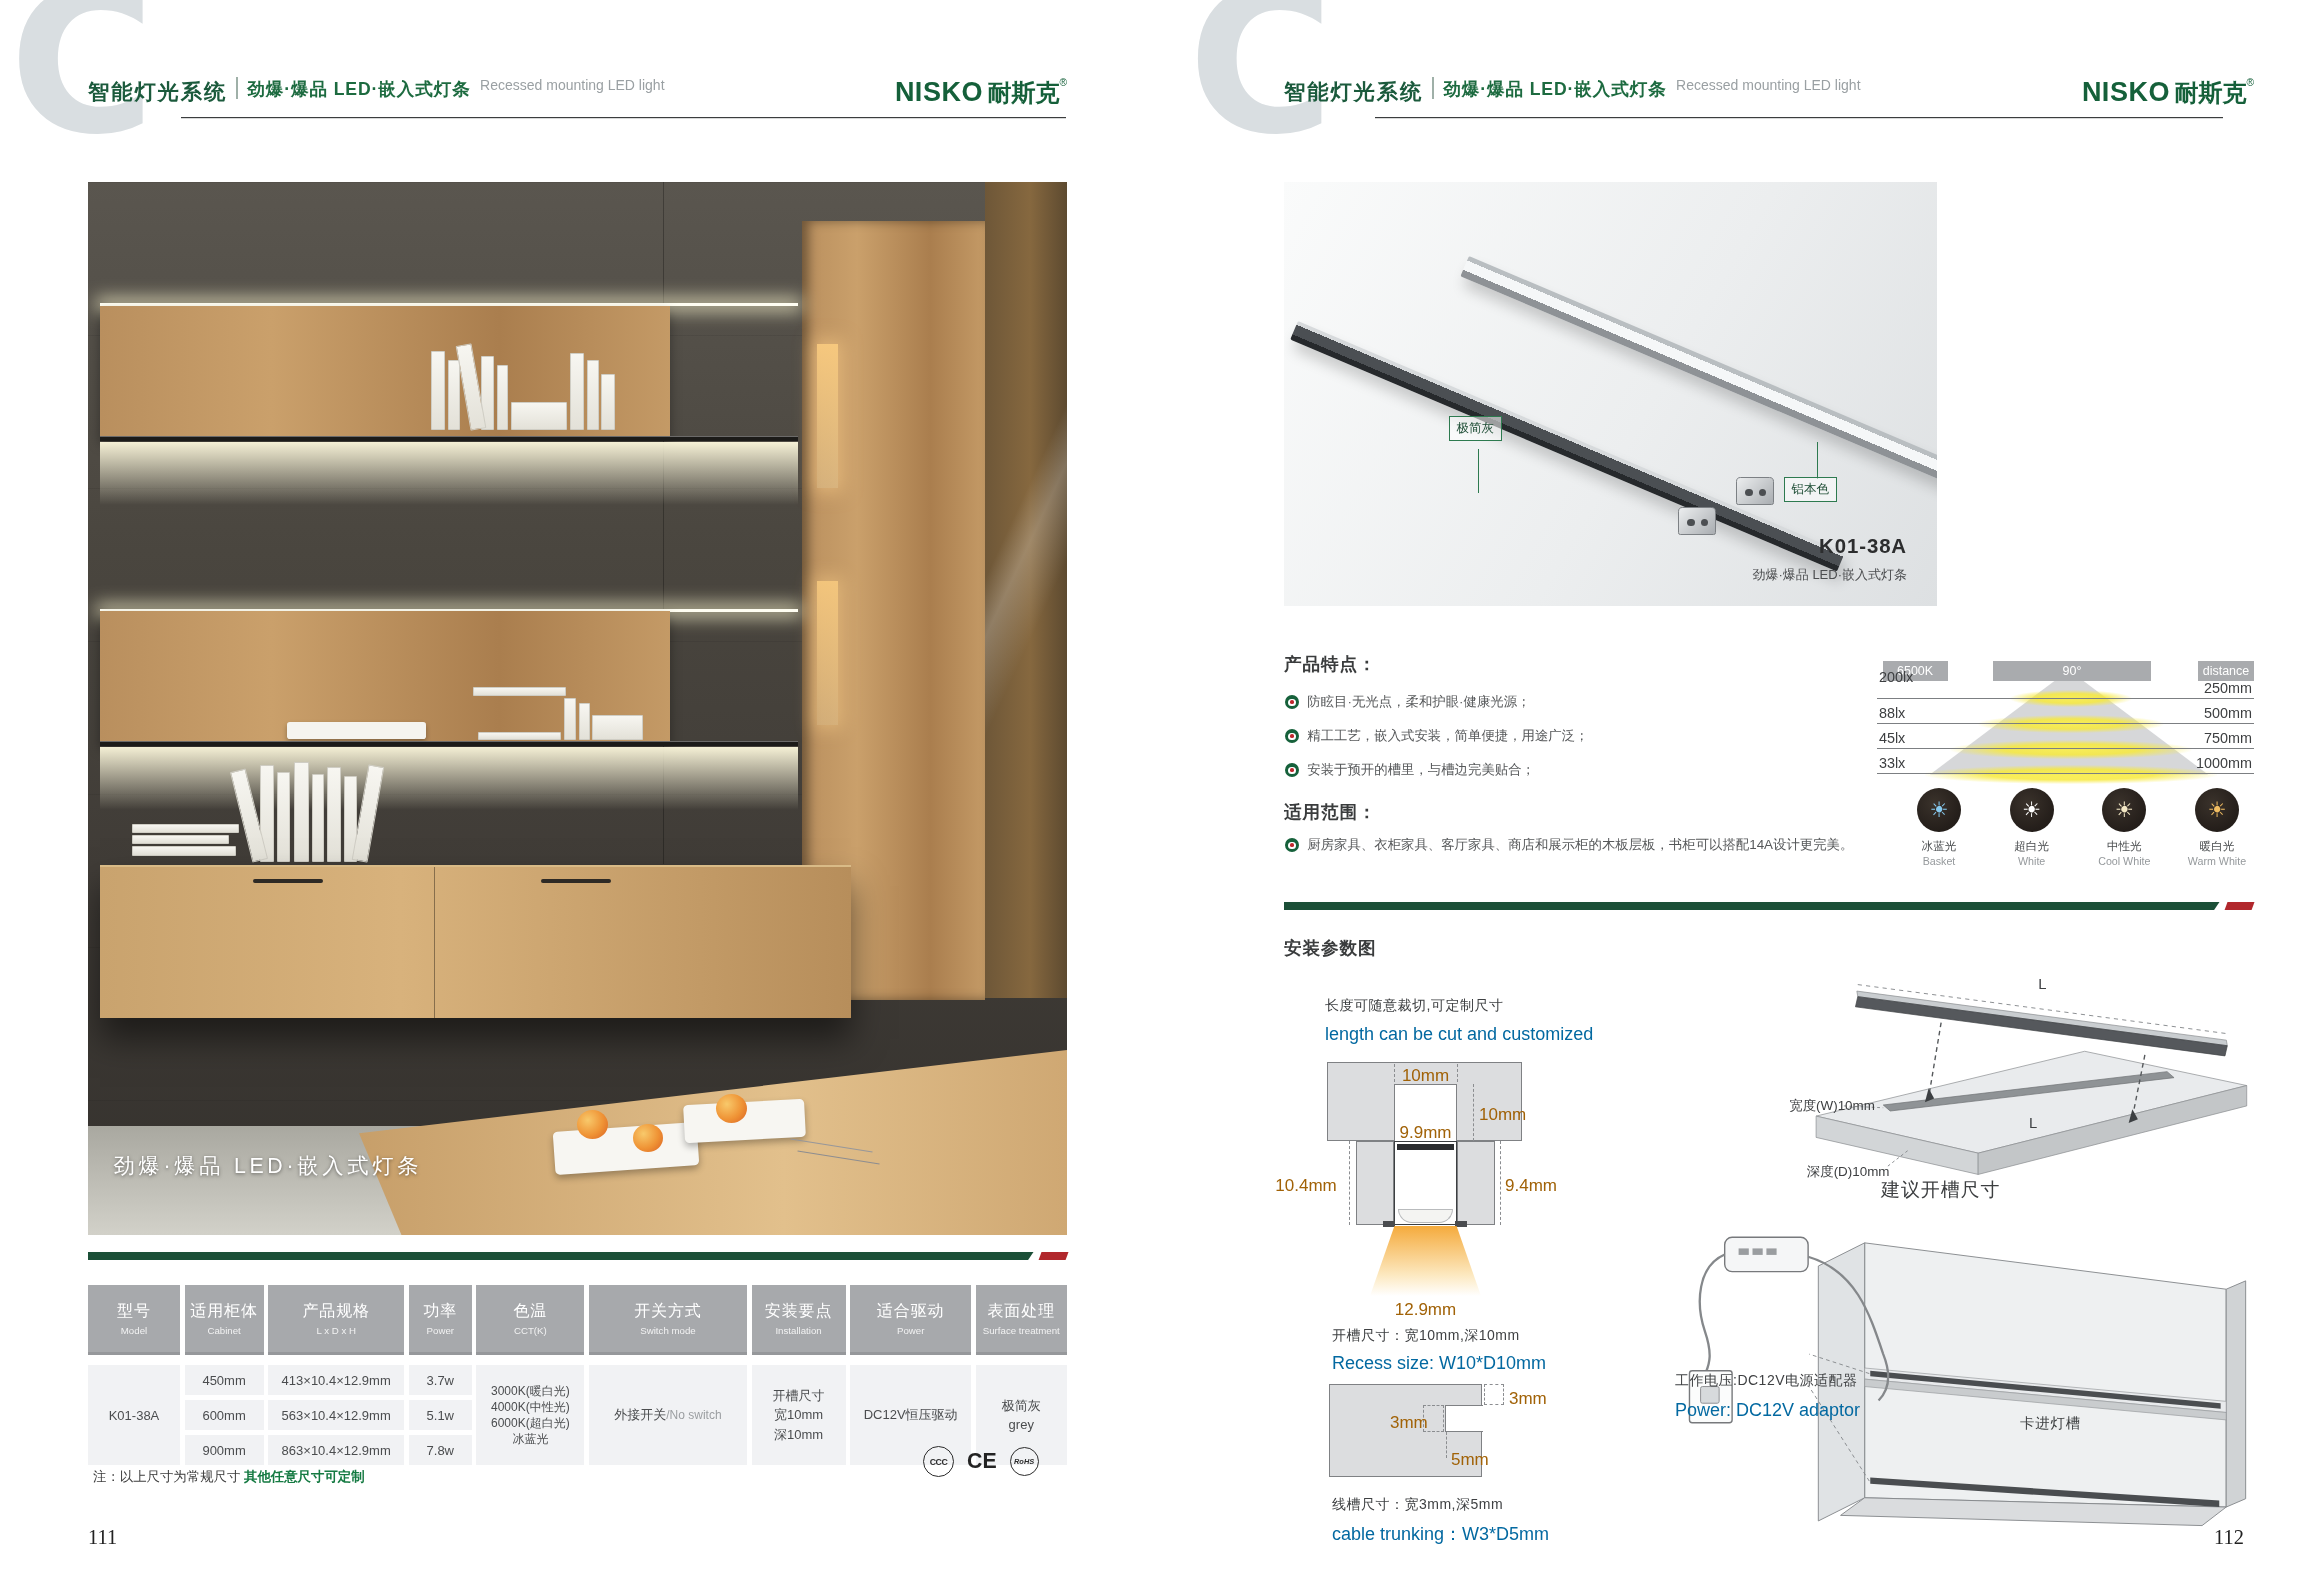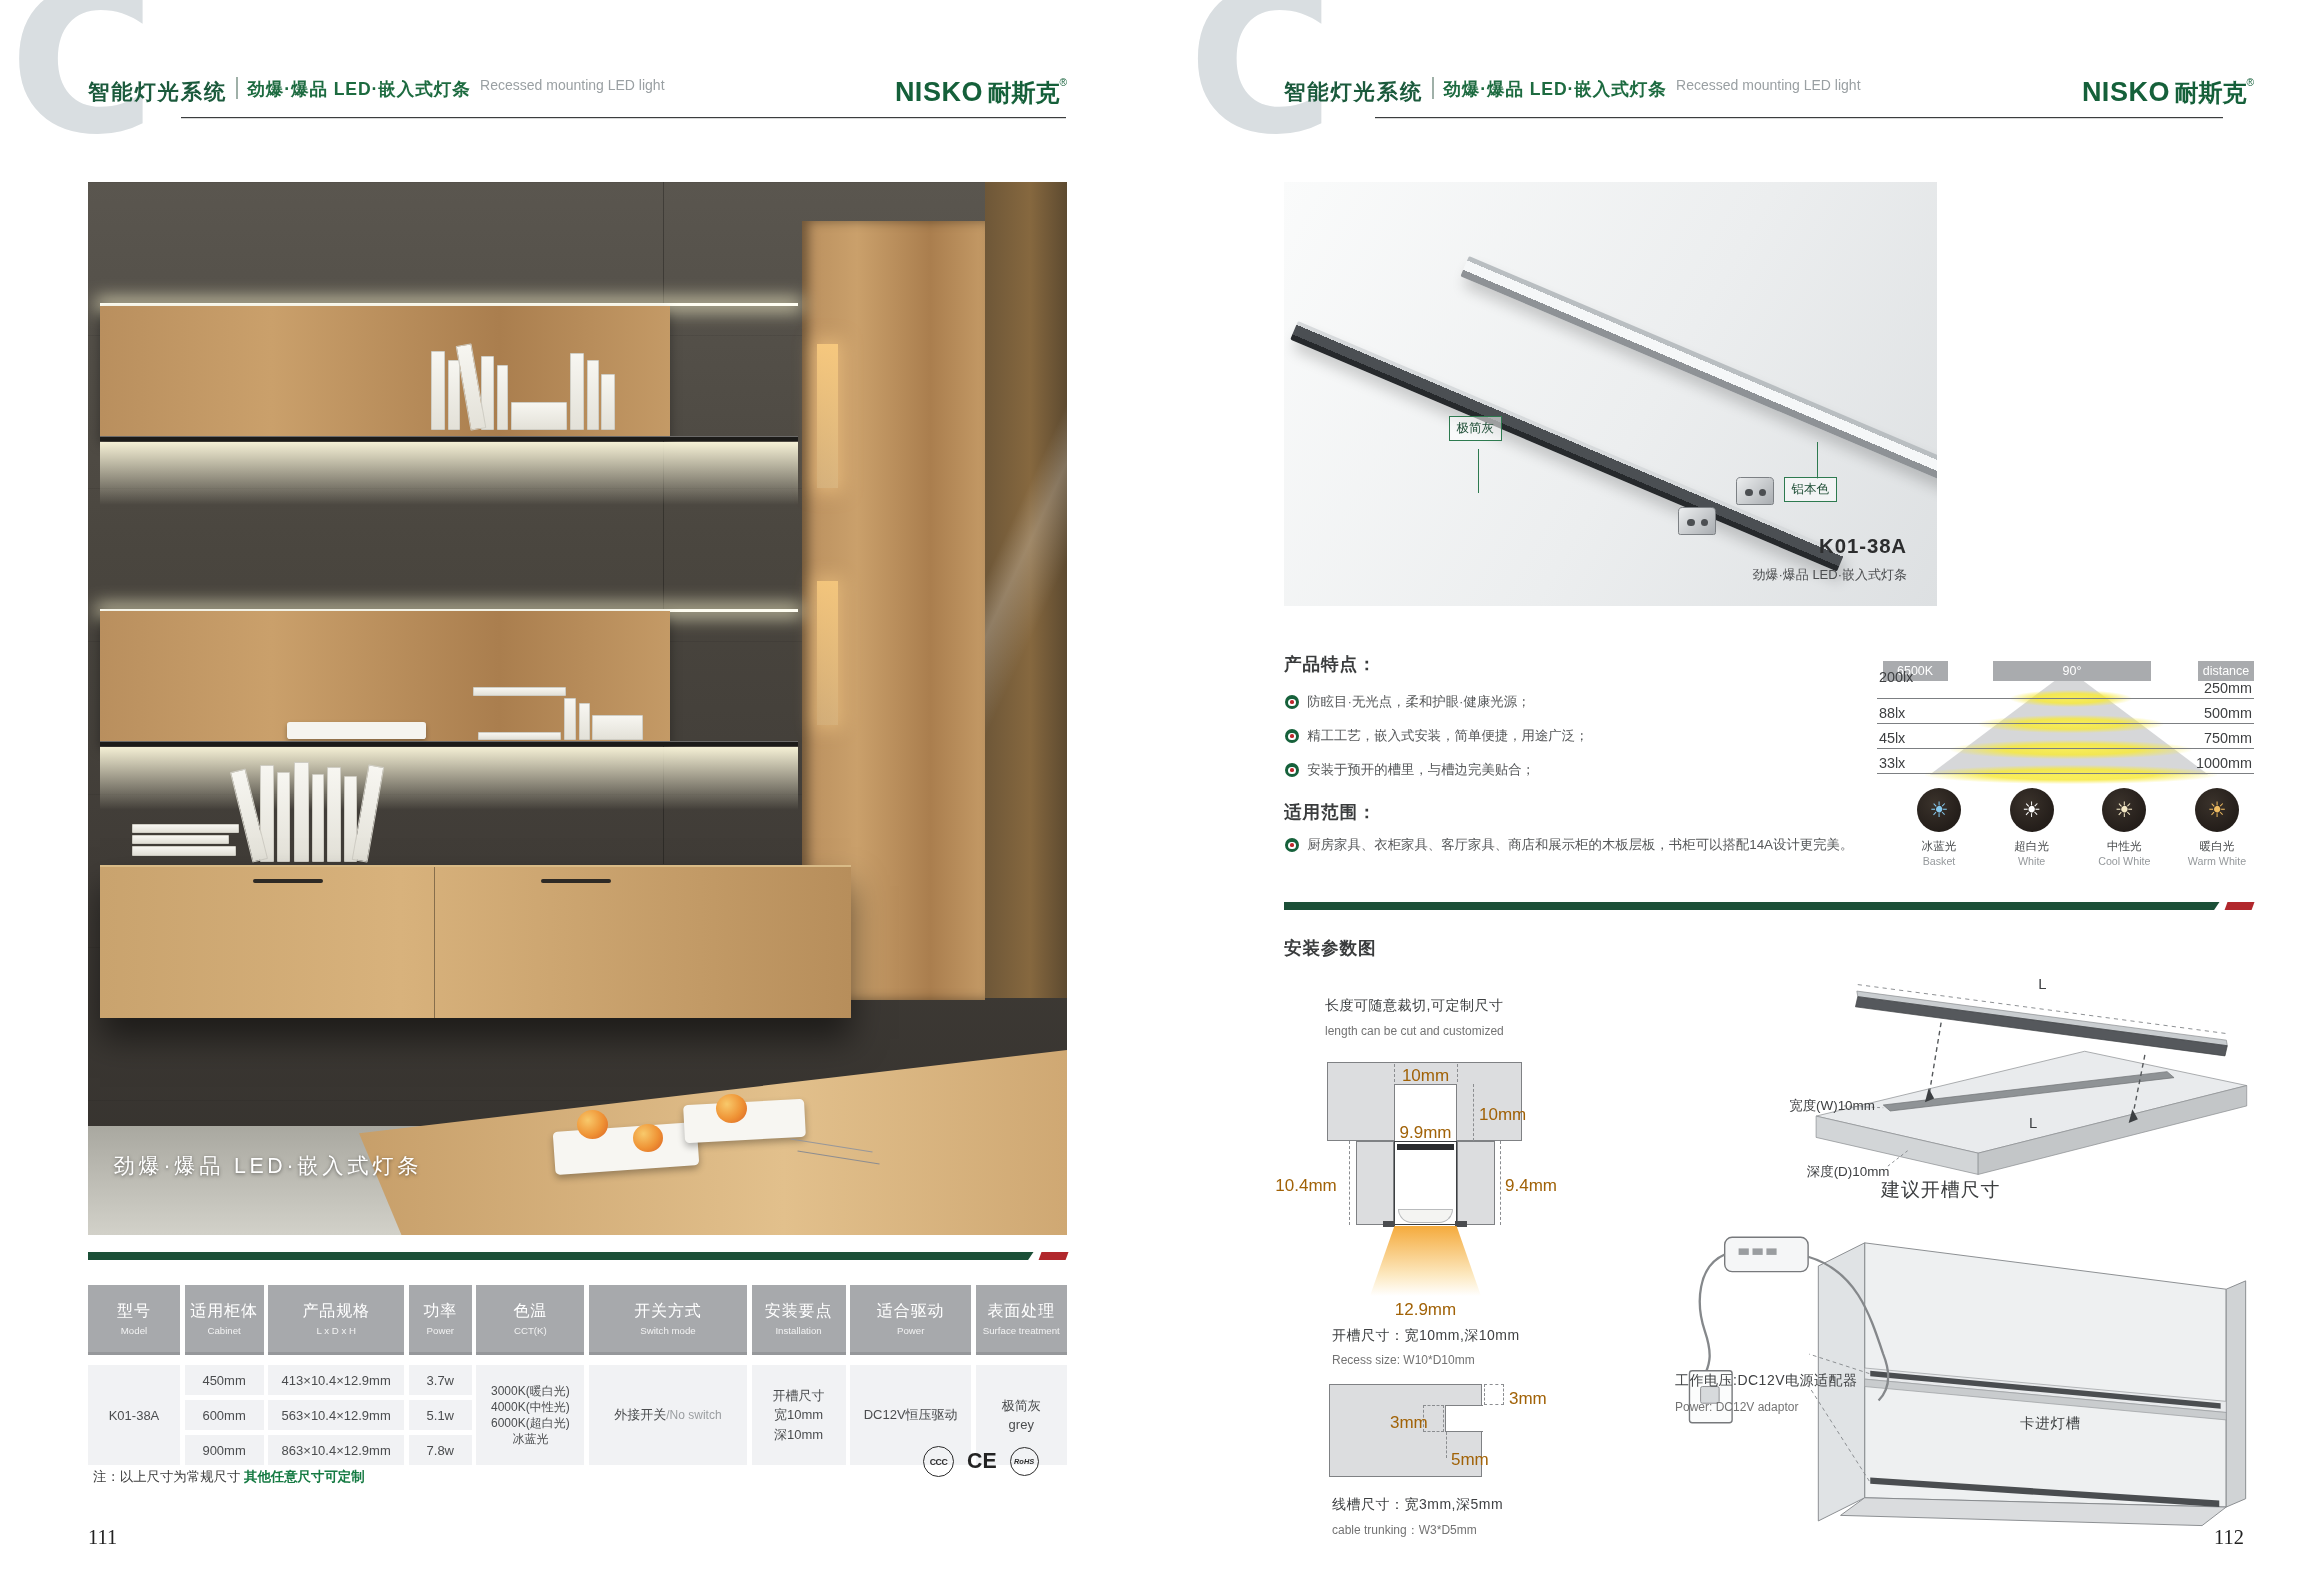--- a/index.html
+++ b/index.html
@@ -59,21 +59,21 @@
 .sw .cir{width:44px;height:44px;border-radius:50%;background:radial-gradient(circle at 40% 35%,#3a322b,#241e1a 70%);display:flex;align-items:center;justify-content:center}
 .sw .sun{font-size:21.3px;line-height:1;font-family:"DejaVu Sans",sans-serif}
 .sw .l1{font-size:11.6px;color:#4a4d4f;margin-top:6.5px}
 .sw .l2{font-size:10.7px;color:#95999c;margin-top:1.9px}
 
 .gblock{background:#dcdddf;border:0.9px solid #7f8184}
 .dimtxt{position:absolute;font-size:17px;color:#a16207;white-space:nowrap}
 .dash-v{position:absolute;width:0;border-left:0.9px dashed #8b8d90}
 .dash-box{position:absolute;border:0.9px dashed #8b8d90}
 .itxt-zh{font-size:14px;color:#3f4143;letter-spacing:0.5px}
-.itxt-en{font-size:12px;color:#737373}
+.itxt-en{font-size:18px;color:#0369a1}
 .tag{position:absolute;border:0.9px solid #2d7a4f;color:#1e4d35;padding:2.8px 6.5px;font-size:12.5px;background:rgba(255,255,255,.55);white-space:nowrap}
 .cap-sm{font-size:12.5px;color:#333;white-space:nowrap}
 .pagenum{font-family:"Liberation Serif","DejaVu Serif",serif;font-size:20.4px;color:#222}
 .cert{display:flex;align-items:center;gap:13px}
 .cert .ccc{width:31px;height:31px;border:1.9px solid #2b2b2b;border-radius:50%;display:flex;align-items:center;justify-content:center;font-size:8.8px;font-weight:bold;color:#2b2b2b;letter-spacing:-0.5px}
 .cert .ce{font-size:21.3px;font-weight:bold;color:#232323}
 .cert .rohs{width:29px;height:29px;border:1.4px solid #2b2b2b;border-radius:50%;display:flex;align-items:center;justify-content:center;font-size:7.4px;font-weight:bold;font-style:italic;color:#2b2b2b}
 .clip{position:absolute;background:linear-gradient(135deg,#eceeef,#a9adb1);border:0.9px solid #7c8084;border-radius:4.6px 4.6px 2.3px 2.3px}
 .clip .hole{position:absolute;width:7.4px;height:7.4px;border-radius:50%;background:#4c4f52}
 </style>

